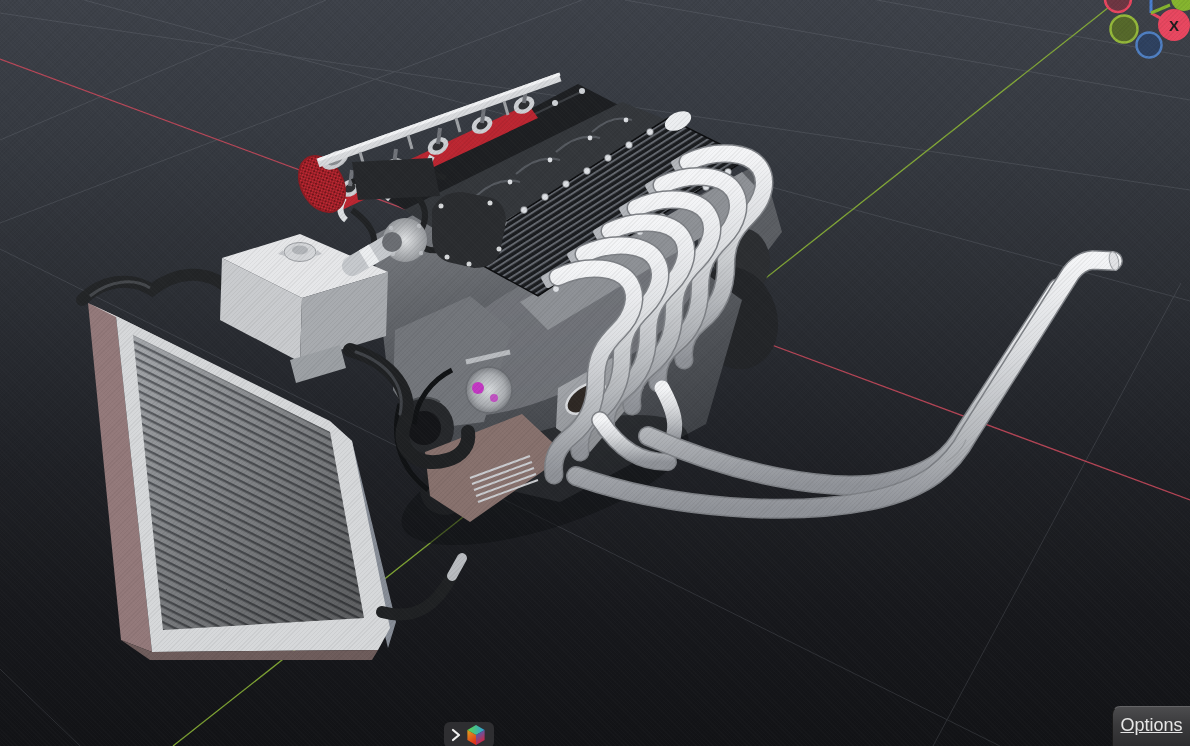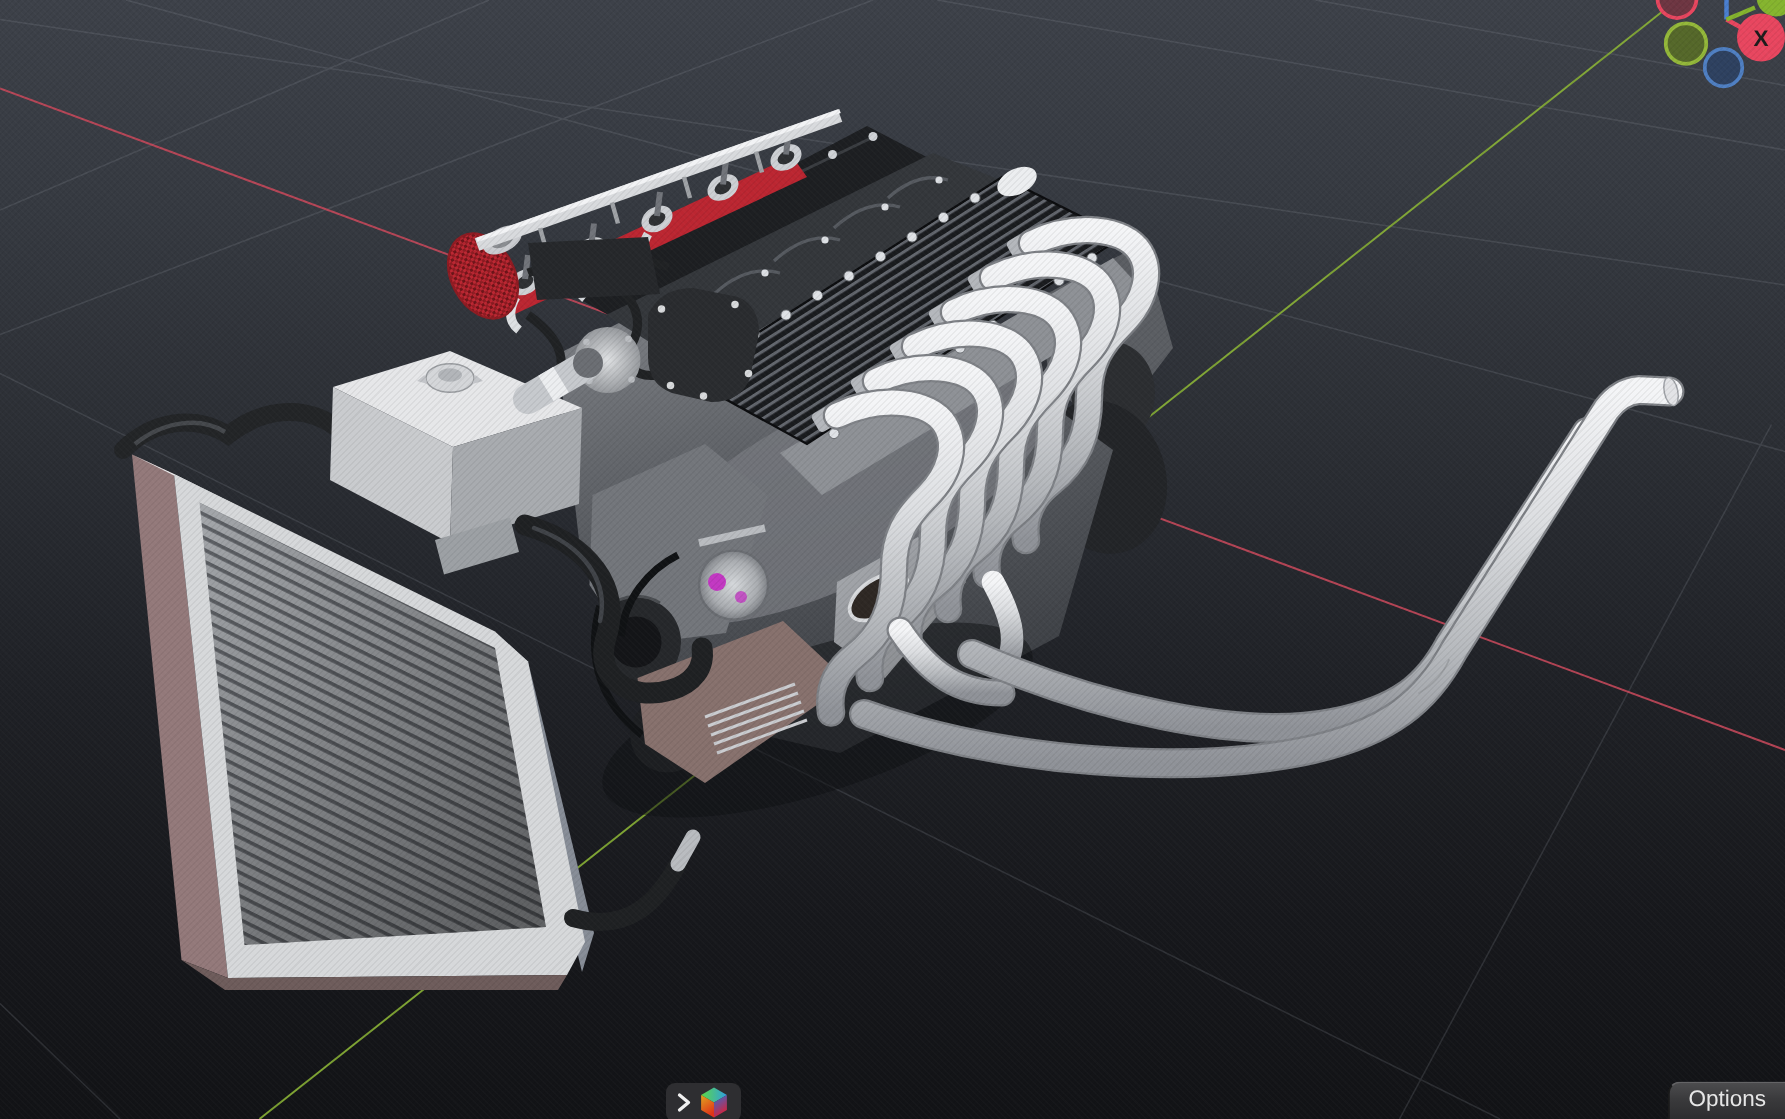--- a/index.html
+++ b/index.html
@@ -6,25 +6,25 @@
   .stage{position:relative;width:1190px;height:746px;overflow:hidden;
          font-family:"Liberation Sans",sans-serif;
          background:linear-gradient(180deg,#3d4149 0%,#363a41 18%,#2b2e34 40%,#1f2126 62%,#17181c 82%,#121316 100%);}
   .stage::after{content:"";position:absolute;inset:0;pointer-events:none;
          background:repeating-linear-gradient(45deg,rgba(255,255,255,.016) 0 1px,transparent 1px 3px),
                     repeating-linear-gradient(-45deg,rgba(0,0,0,.05) 0 1px,transparent 1px 3px);}
   svg.scene{position:absolute;left:0;top:0;}
   .shading-widget{position:absolute;left:444px;top:722px;width:50px;height:26px;
          background:#2e2e31;border-radius:6px;display:flex;align-items:center;
          justify-content:center;gap:4px;z-index:5;}
-  .options-btn{position:absolute;right:0;bottom:0;width:78px;height:25px;z-index:5;
+  .options-btn{position:absolute;right:0;bottom:0;width:78px;height:40px;z-index:5;
          background:linear-gradient(180deg,#4c4c4e 0%,#3a3a3c 45%,#2d2d2f 100%);
          border:1px solid #1a1a1a;border-top-color:#646466;border-right:none;border-bottom:none;
-         border-radius:8px 0 0 0;color:#e6e6e6;font-size:15px;display:flex;
-         align-items:center;justify-content:center;padding-bottom:3px;box-sizing:border-box;}
+         border-radius:8px 0 0 0;color:#e6e6e6;font-size:18px;display:flex;
+         align-items:center;justify-content:center;padding-bottom:3px;box-sizing:border-box;text-decoration:underline;}
 </style>
 </head>
 <body>
 
 <div class="stage">
 <svg class="scene" width="1190" height="746" viewBox="0 0 1190 746">
 <defs>
   <linearGradient id="tubeGrad" x1="0" y1="0" x2="0" y2="1">
     <stop offset="0" stop-color="#f4f5f7"></stop>
           <stop offset="0.35" stop-color="#dcdee1"></stop>

